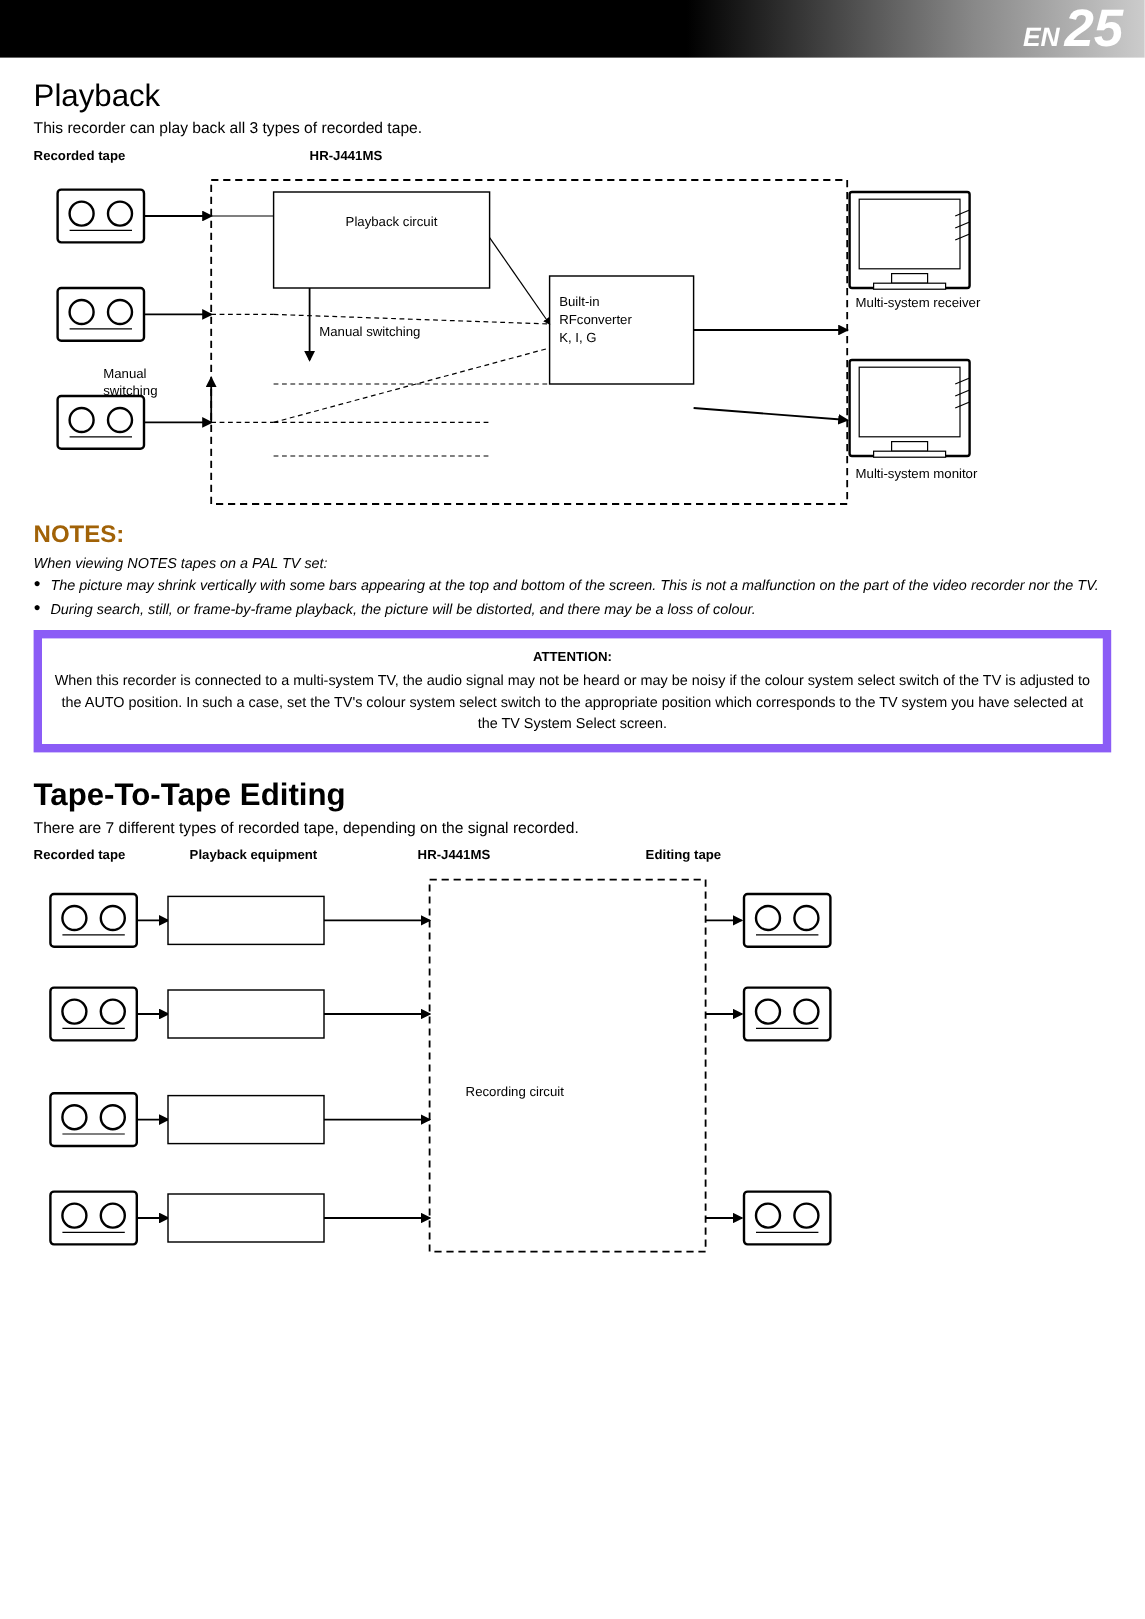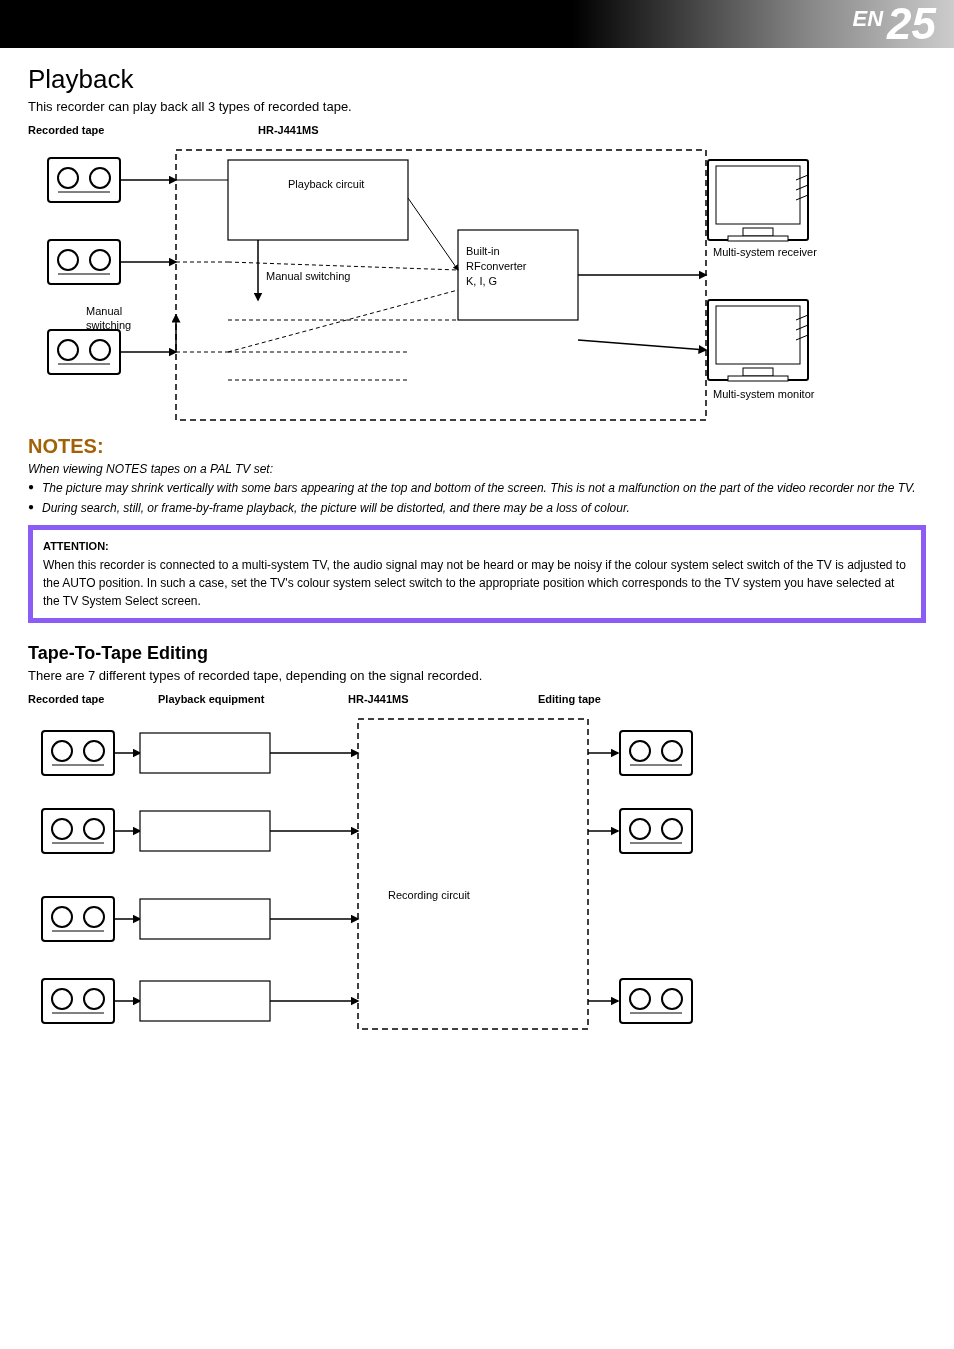--- a/index.html
+++ b/index.html
@@ -29,21 +29,21 @@
       line-height: 1;
       text-align: right;
     }
     .header-bar .en-label {
       color: #fff;
       font-size: 22px;
       font-weight: bold;
       font-style: italic;
       margin-right: 4px;
       align-self: flex-end;
-      padding-bottom: 16px;
+      padding-bottom: 4px;
     }
 
     .content {
       padding: 16px 28px 20px 28px;
     }
 
     
     .section-title {
       font-size: 26px;
       font-weight: normal;
@@ -84,34 +84,35 @@
     }
     .notes-list li::before {
       content: '●';
       position: absolute;
       left: 0;
       font-style: normal;
       font-size: 10px;
     }
 
     .attention-box {
-      border: 5px solid #8b5cf6;
+      border: 7px solid #8b5cf6;
       padding: 8px 10px;
       font-size: 12px;
       line-height: 1.5;
+      text-align: center;
     }
     .attention-title {
       font-weight: bold;
       font-size: 11px;
       margin-bottom: 2px;
     }
 
     
     .tape-section-title {
-      font-size: 18px;
+      font-size: 26px;
       font-weight: bold;
       margin-bottom: 4px;
       margin-top: 20px;
     }
     .tape-section-sub {
       font-size: 13px;
       margin-bottom: 10px;
     }
 
   </style>

